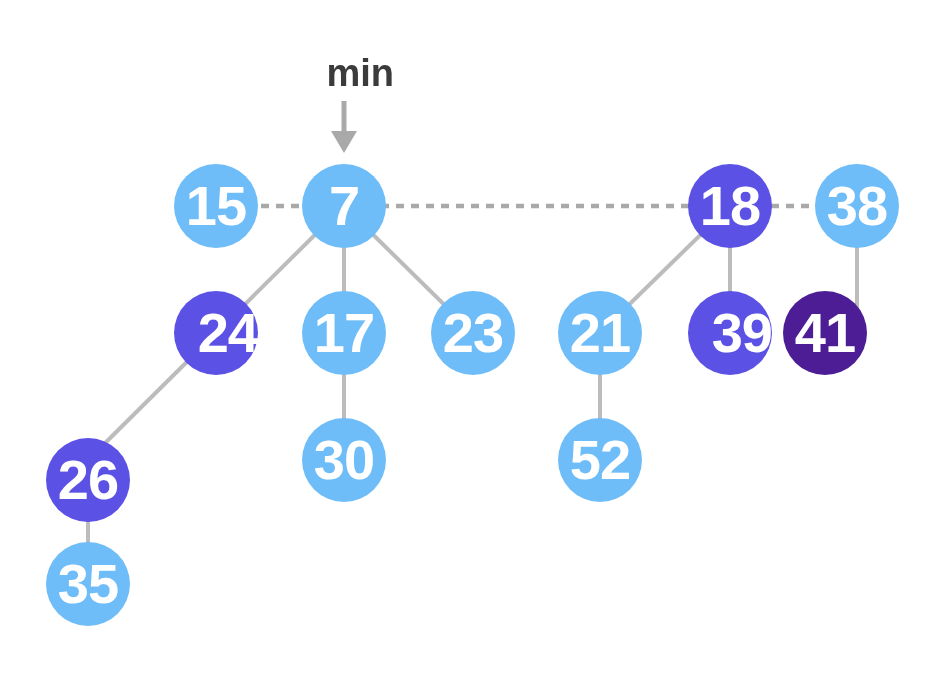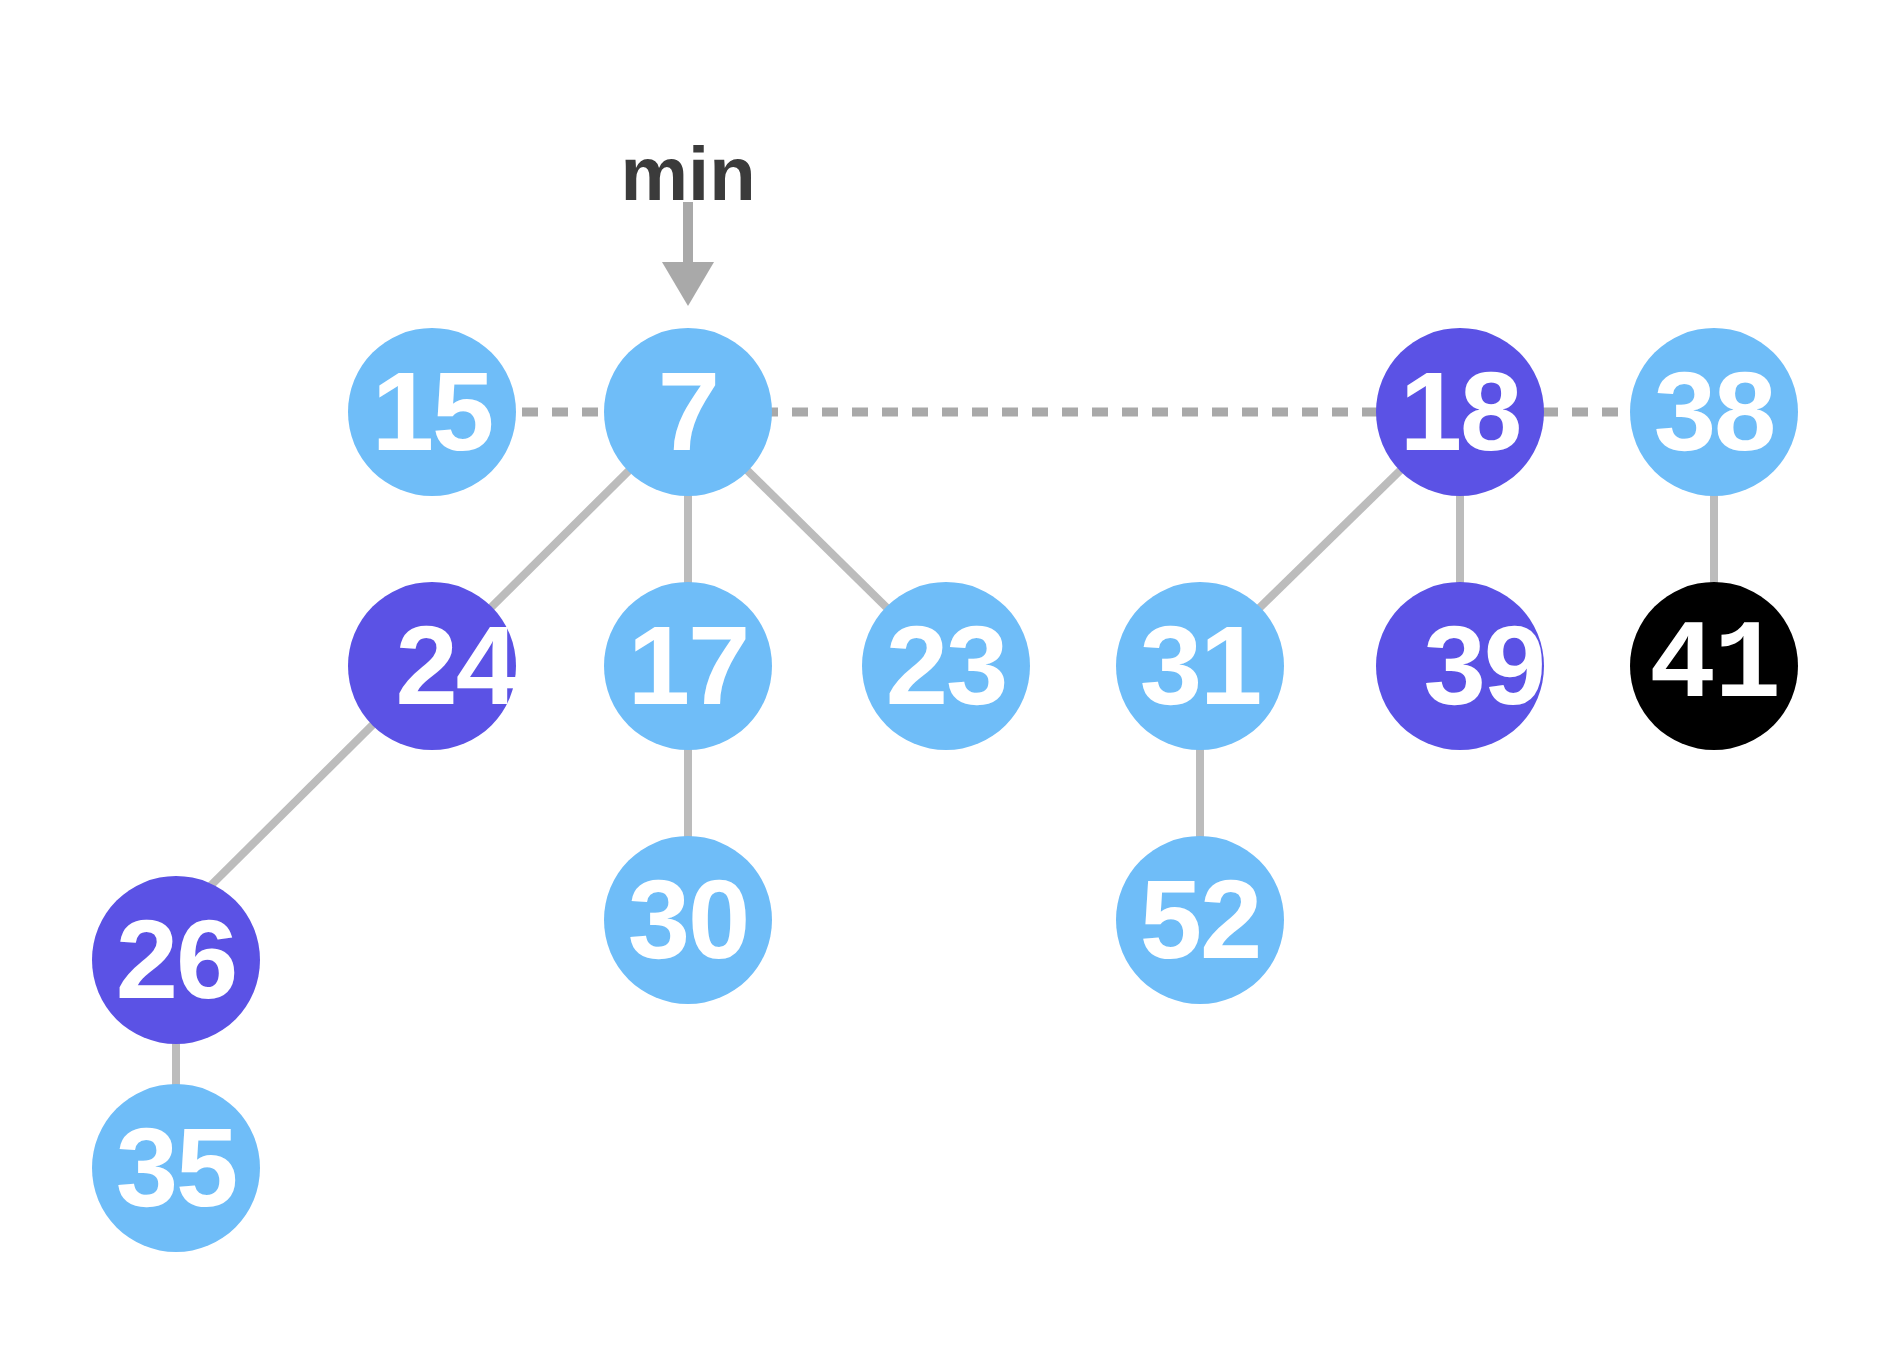--- a/index.html
+++ b/index.html
@@ -37,27 +37,26 @@
     font-weight: 700;
     letter-spacing: -1px;
     line-height: 1;
     user-select: none;
   }
   .min-label {
     position: absolute;
     left: 294px;
     top: 54px;
     width: 100px;
-    text-align: center;
+    text-align: right;
     font-size: 38px;
     font-weight: 700;
     color: #3b3b3b;
     line-height: 1;
     user-select: none;
-    margin-top: 15px;
   }
 </style>
 </head>
 <body>
 
 <div class="stage">
 
   <svg class="layer" width="944" height="676" viewBox="0 0 944 676">
     <g id="dashed-group">
         <line x1="216" y1="206" x2="857" y2="206" stroke="#A9A9A9" stroke-width="4.5" stroke-dasharray="8 7"></line>
@@ -99,26 +98,26 @@
       <div class="node" style="left: 216px; top: 333px; background: rgb(91, 82, 229); justify-content: flex-end;">
       <span class="node-value">24</span>
     </div>
       <div class="node" style="left: 344px; top: 333px; background: rgb(111, 189, 248); text-align: center;">
       <span class="node-value">17</span>
     </div>
       <div class="node" style="left: 473px; top: 333px; background: rgb(111, 189, 248);">
       <span class="node-value">23</span>
     </div>
       <div class="node" style="left: 600px; top: 333px; background: rgb(111, 189, 248);">
-      <span class="node-value">31</span>
+      <span class="node-value">21</span>
     </div>
       <div class="node" style="left: 730px; top: 333px; background: rgb(91, 82, 229); justify-content: flex-end;">
       <span class="node-value">39</span>
     </div>
-      <div class="node" style="left: 857px; top: 333px; background: #000000; font-family: Liberation Mono, monospace;">
+      <div class="node" style="left: 825px; top: 333px; background: #4c1d95;">
       <span class="node-value">41</span>
     </div>
       <div class="node" style="left: 88px; top: 480px; background: rgb(91, 82, 229);">
       <span class="node-value">26</span>
     </div>
       <div class="node" style="left: 344px; top: 460px; background: rgb(111, 189, 248);">
       <span class="node-value">30</span>
     </div>
       <div class="node" style="left: 600px; top: 460px; background: rgb(111, 189, 248);">
       <span class="node-value">52</span>

